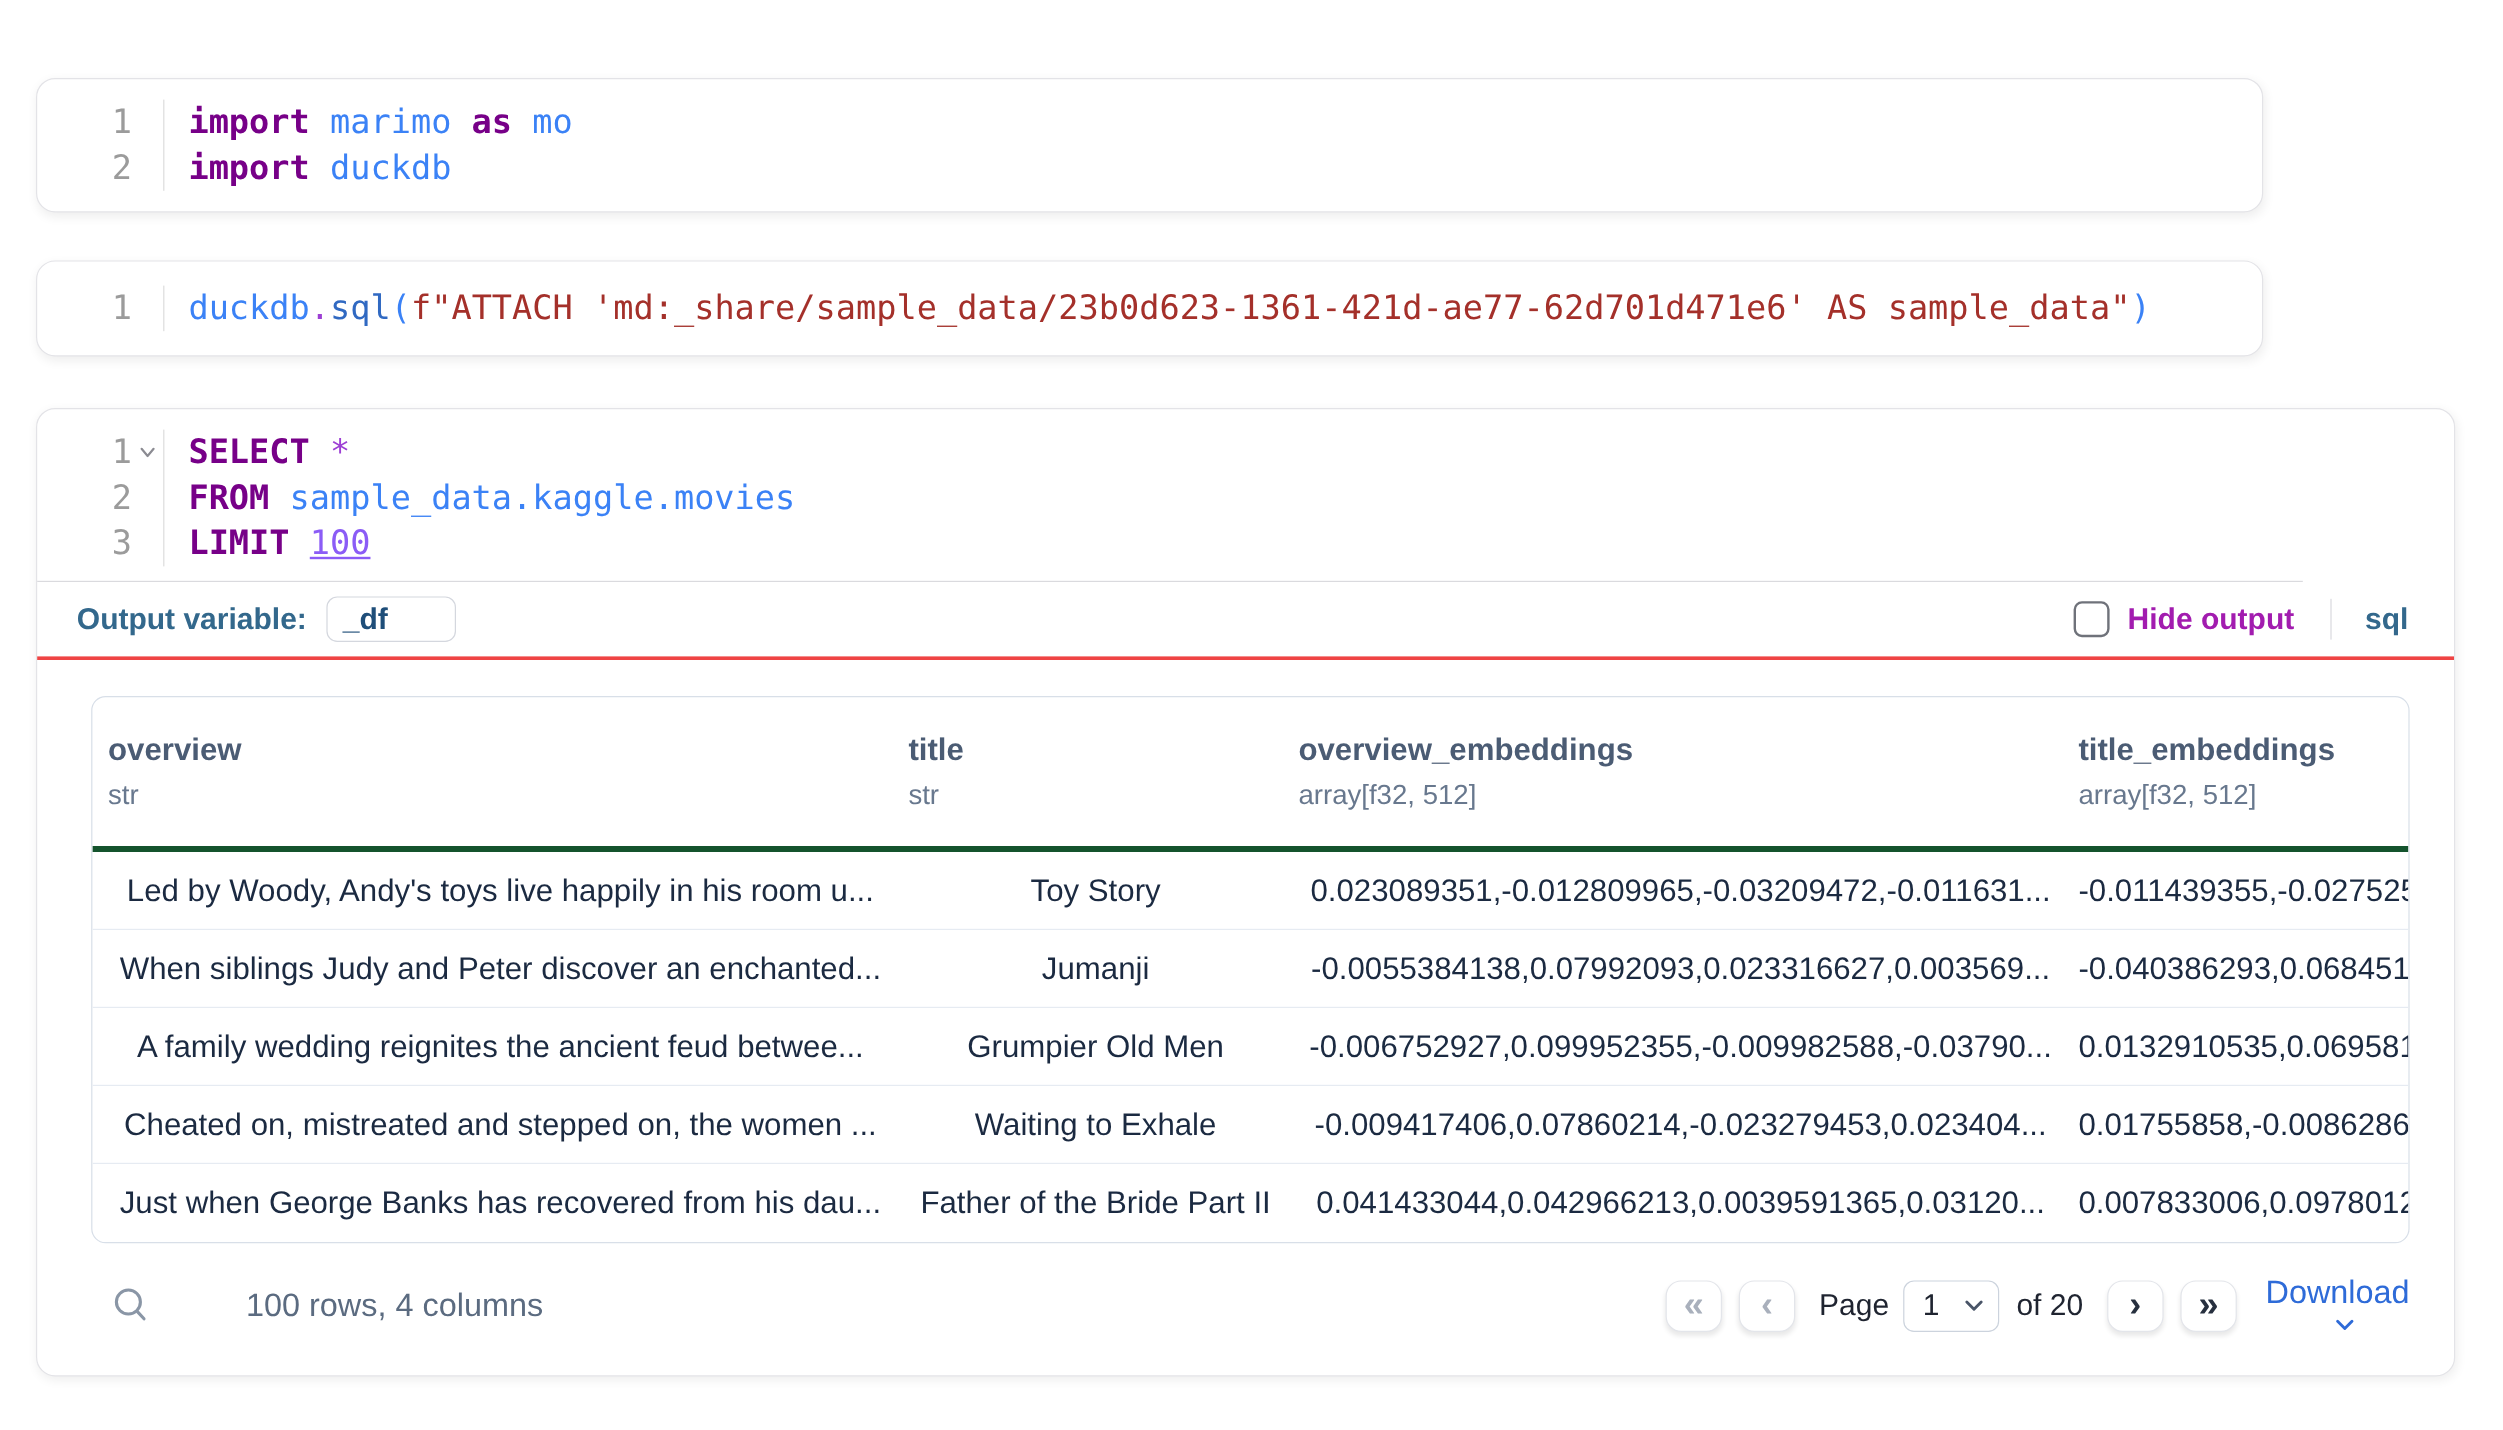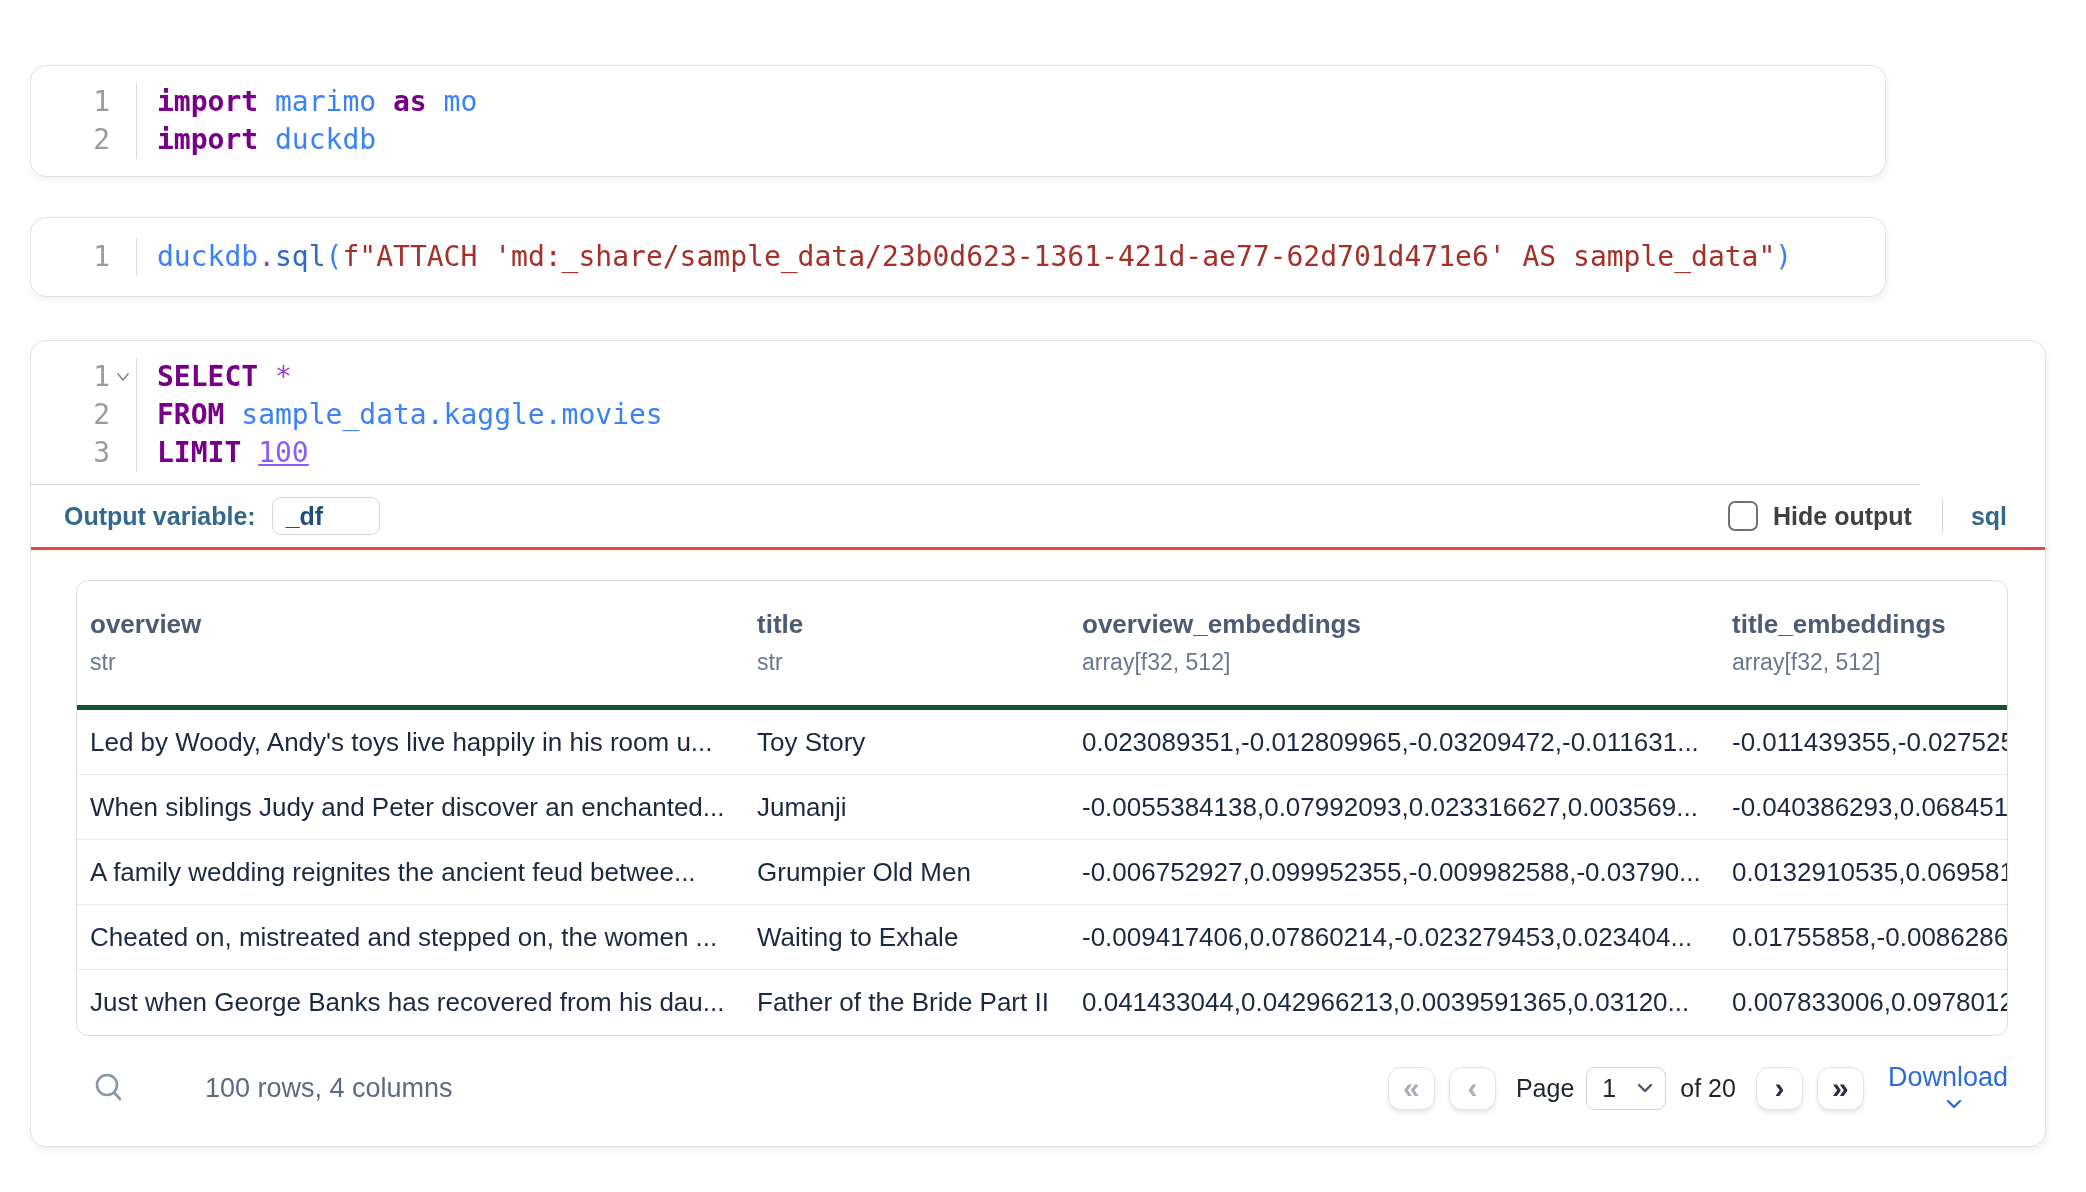--- a/index.html
+++ b/index.html
@@ -34,32 +34,32 @@
   .tk-pl{color:#3b82f6;}
 
   
   .outbar{display:flex;align-items:center;height:62px;padding:0 38px 0 33px;border-bottom:3px solid #ef4444;}
   .outlabel{color:#33688c;font-weight:bold;font-size:25px;}
   .varbox{width:108px;height:38px;border:1.5px solid #d4d7de;border-radius:9px;margin-left:16px;
     display:flex;align-items:center;padding-left:13px;box-sizing:border-box;
     color:#1f4e79;font-weight:bold;font-size:25px;}
   .outspacer{flex:1;}
   .cb{width:26px;height:26px;border:2.5px solid #6f727a;border-radius:7px;background:#fff;flex:none;}
-  .hidelabel{color:#404040;font-weight:bold;font-size:25px;margin-left:15px;}
+  .hidelabel{color:#a21caf;font-weight:bold;font-size:25px;margin-left:15px;}
   .vdiv{width:1px;height:34px;background:#d9d9de;margin:0 28px 0 30px;}
   .langlabel{color:#33688c;font-weight:bold;font-size:25px;}
 
   
   .output{padding:30px 0 0 45px;}
   .dtable{width:1932px;border:1px solid #d8dfe8;border-radius:12px;box-sizing:border-box;overflow:hidden;background:#fff;}
   .thead{display:flex;height:129px;border-bottom:5px solid #14532d;box-sizing:border-box;}
   .hcell{padding:28px 0 0 13px;box-sizing:border-box;overflow:hidden;white-space:nowrap;}
   .hname{font-size:26px;font-weight:bold;color:#4b5c74;}
   .htype{font-size:23px;color:#68788e;margin-top:9px;}
-  .drow{display:flex;height:65px;align-items:center;border-bottom:1px solid #e6ebf2;box-sizing:border-box;}
+  .drow{display:flex;height:65px;align-items:center;border-bottom:1px solid #e6ebf2;box-sizing:border-box;text-align:center;}
   .drow:last-child{border-bottom:none;}
   .dcell{font-size:26px;color:#1b2a41;padding-left:13px;box-sizing:border-box;white-space:nowrap;overflow:hidden;}
   .c0{width:667px;flex:none;}
   .c1{width:325px;flex:none;}
   .c2{width:650px;flex:none;}
   .c3{flex:1;min-width:0;}
 
   
   .tfooter{width:1932px;display:flex;align-items:center;margin-top:14px;height:76px;gap:48px;}
   .searchbtn{margin-left:15px;display:flex;align-items:center;}

